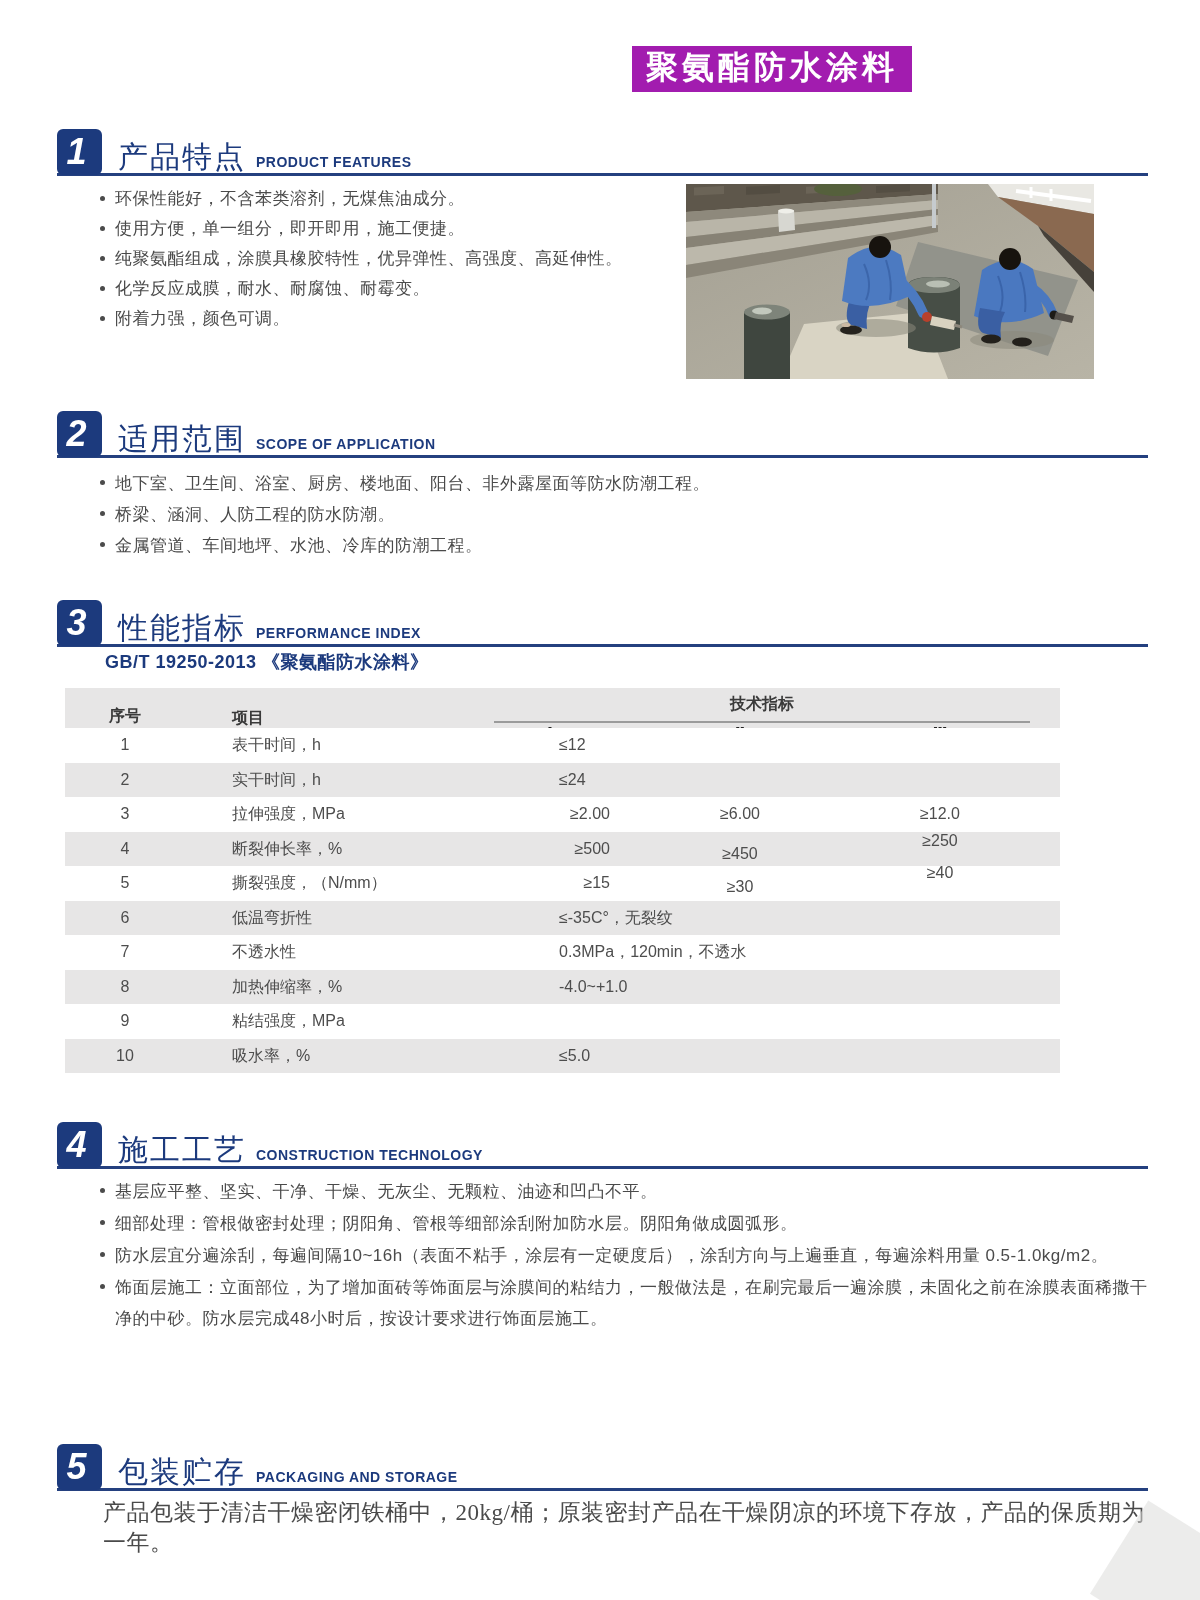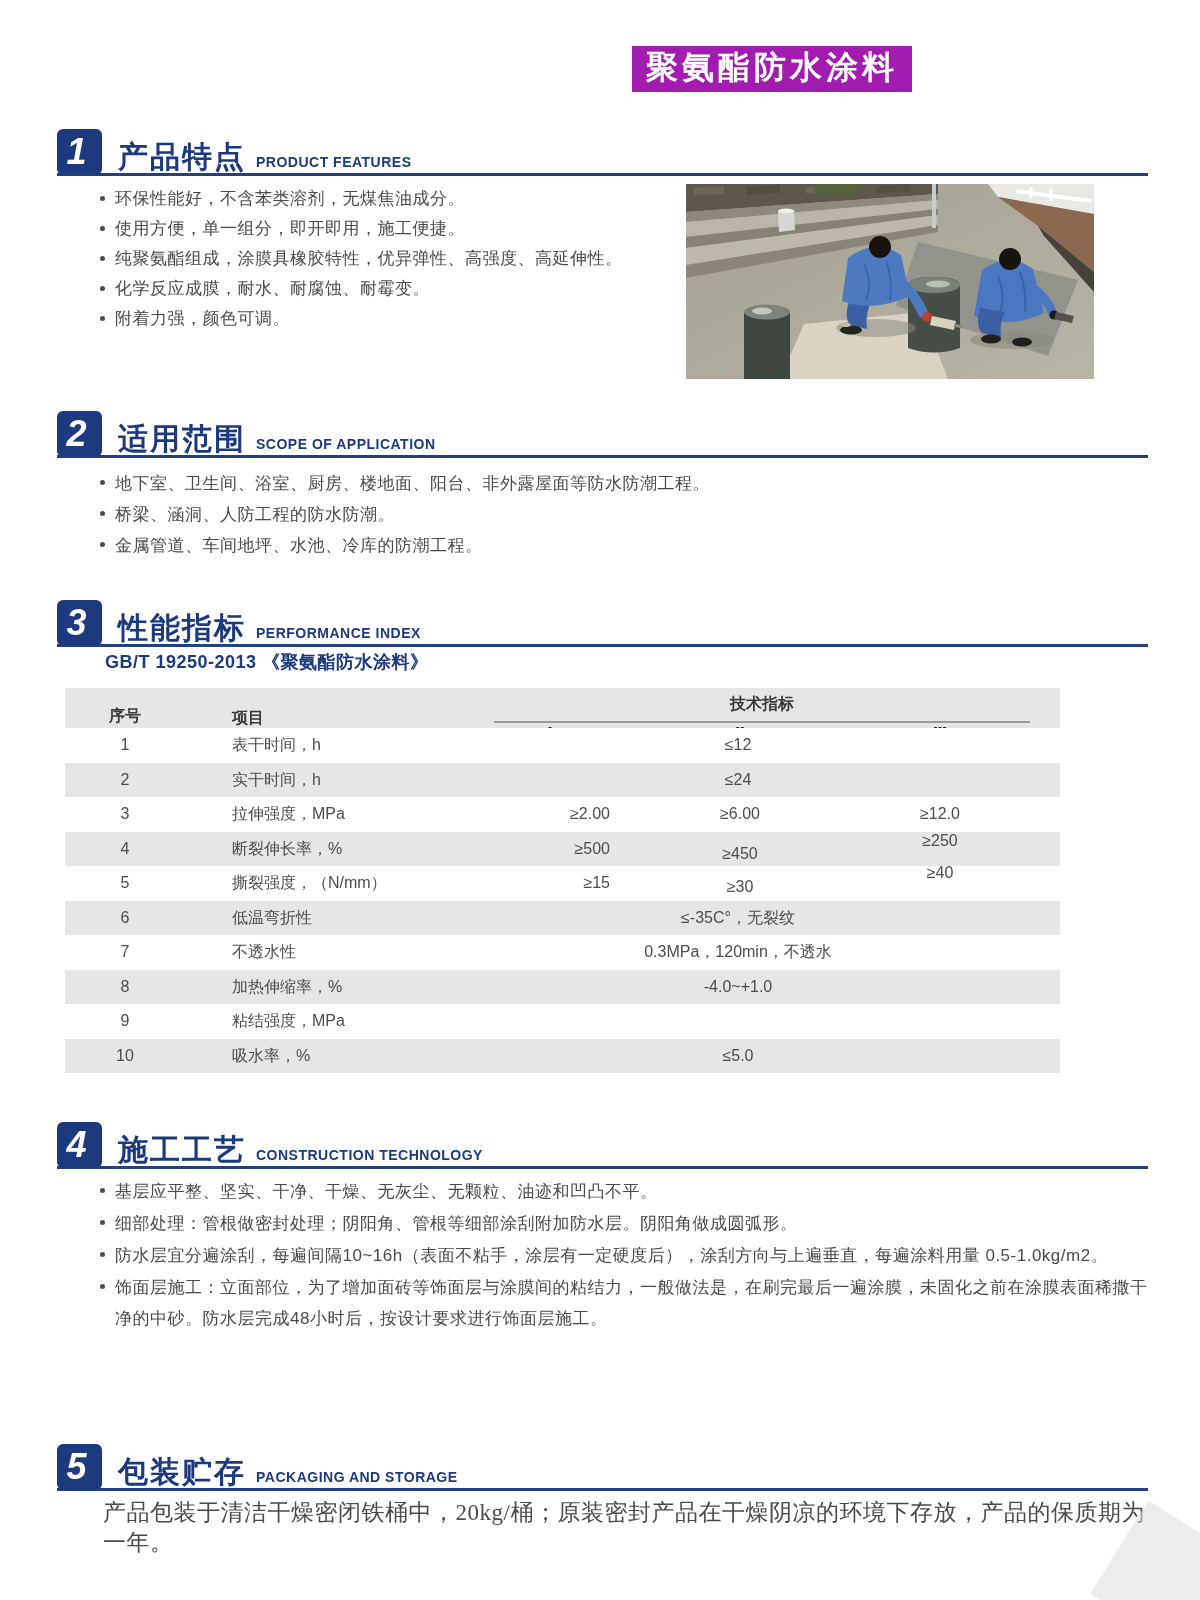--- a/index.html
+++ b/index.html
@@ -25,21 +25,21 @@
     border-bottom:3px solid #24407f;
     display:flex; align-items:flex-end;
   }
   .sec-num{
     width:45px; height:46px; background:#1c3a7d; border-radius:6px;
     color:#ffffff; font-size:36px; font-weight:bold; font-style:italic;
     display:flex; align-items:center; justify-content:center;
     padding-right:6px; margin-bottom:-2px;
   }
   .sec-zh{
-    font-size:30px; font-weight:bold; color:#1c3a7d; letter-spacing:2px;
+    font-size:30px; font-weight:normal; color:#1c3a7d; letter-spacing:2px;
     margin-left:16px; margin-bottom:1px; line-height:1;
   }
   .sec-en{
     font-size:14px; font-weight:bold; color:#1c3a7d; letter-spacing:.5px;
     margin-left:10px; margin-bottom:4px; line-height:1;
   }
 
   
   ul.bullets{ list-style:none; position:absolute; }
   ul.bullets li{ display:flex; align-items:flex-start; }
@@ -76,21 +76,21 @@
   .pth-grade{ position:absolute; top:36px; width:100px; text-align:center; font-weight:bold; color:#222222; font-size:16px; }
   .pth-g1{ left:435px; } .pth-g2{ left:625px; } .pth-g3{ left:825px; }
   .pt-row{ position:relative; height:34.5px; background:#ffffff; }
   .pt-row.alt{ background:#e7e6e6; }
   .pt-cell{ position:absolute; top:0; line-height:34.5px; color:#4d4d4d; white-space:nowrap; }
   .pt-no  { left:30px;  width:60px;  text-align:center; }
   .pt-item{ left:167px; }
   .pt-c1  { left:425px; width:120px; text-align:right; }
   .pt-c2  { left:615px; width:120px; text-align:center; }
   .pt-c3  { left:815px; width:120px; text-align:center; }
-  .pt-span{ left:473px; width:400px; text-align:center; }
+  .pt-span{ left:494px; width:400px; text-align:left; }
 
   
   .pack-text{
     position:absolute; left:103px; top:1498px; width:1050px;
     font-size:23px; color:#4a4a4a; letter-spacing:.5px; line-height:30px;font-family:Liberation Serif, serif;
   }
 
   
   .artifact{
     position:absolute; right:-30px; bottom:-34px; width:120px; height:110px;

